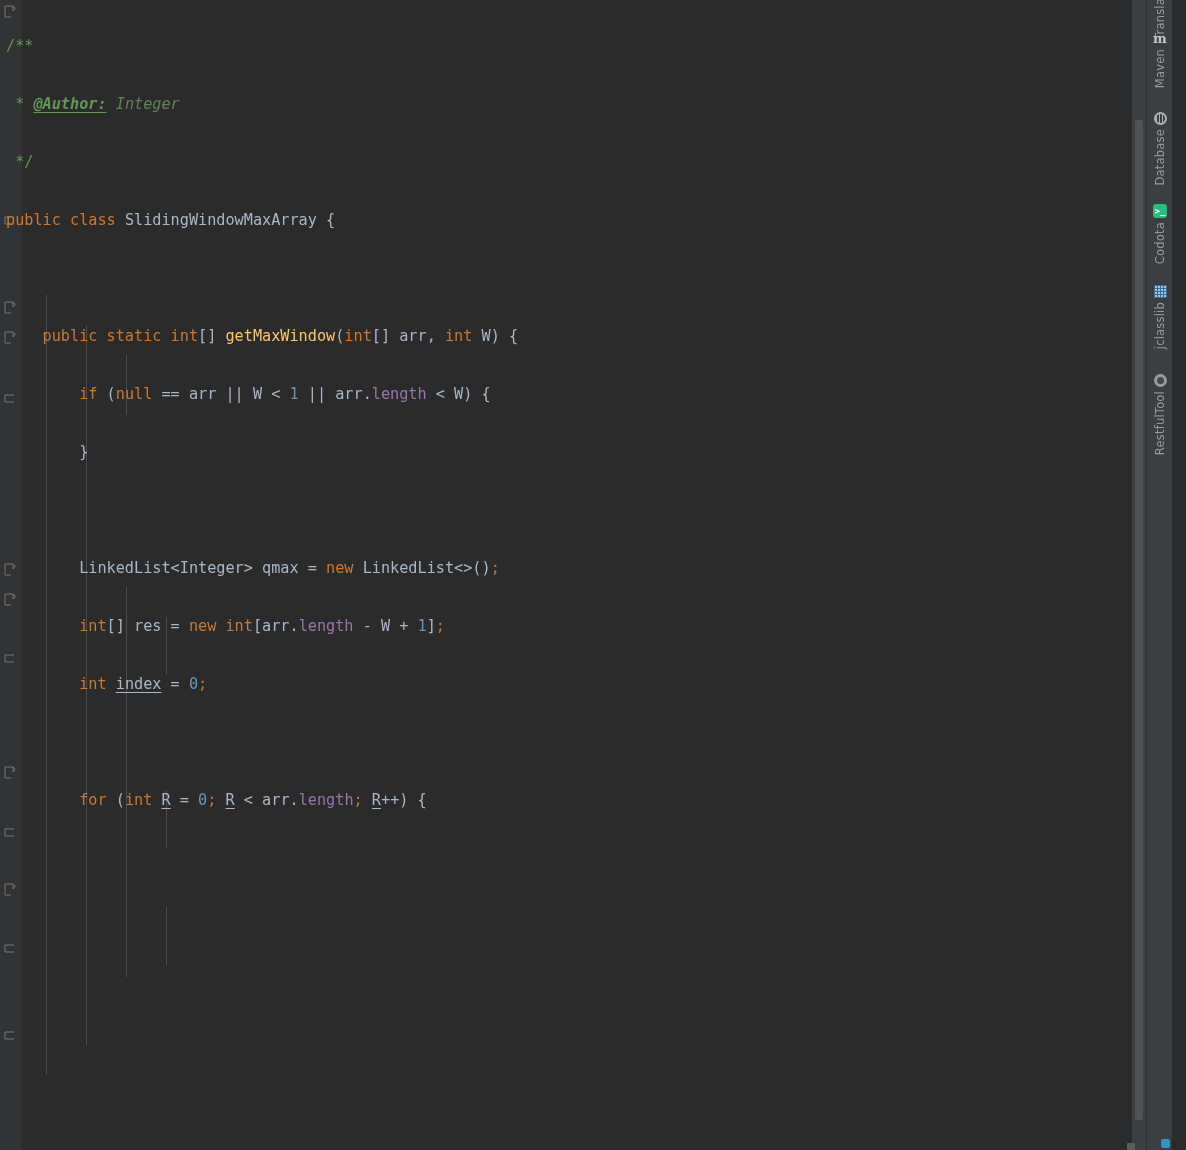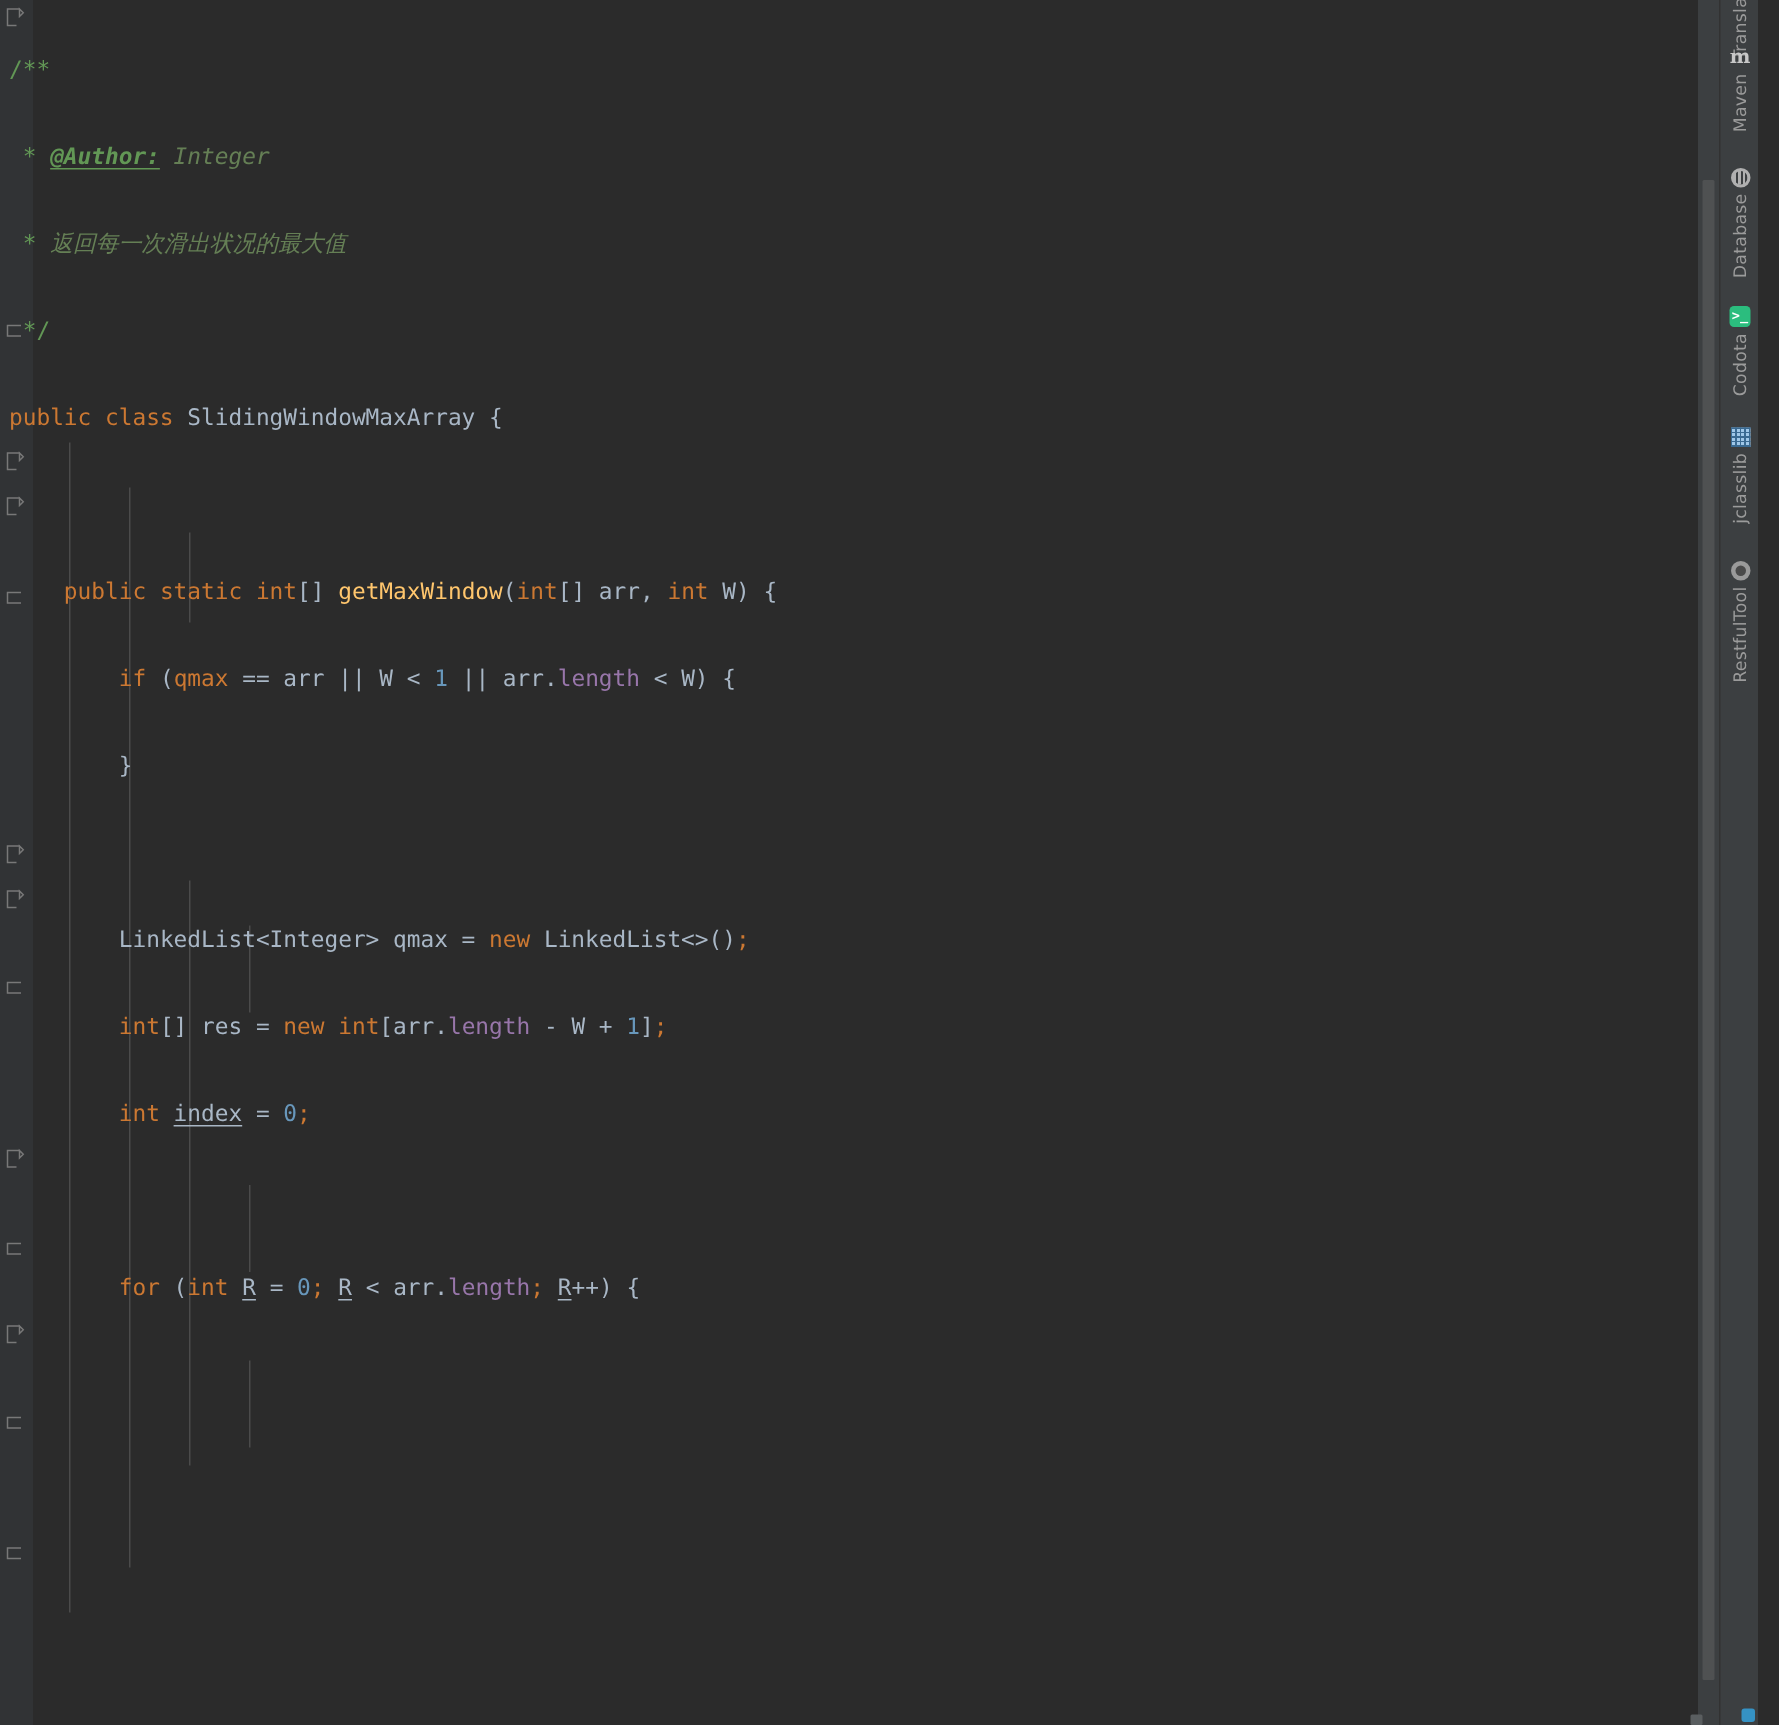--- a/index.html
+++ b/index.html
@@ -251,26 +251,25 @@
     <div class="guide" style="left:86px; top:325px; height:720px;"></div>
     <div class="guide" style="left:126px; top:355px; height:60px;"></div>
     <div class="guide" style="left:126px; top:587px; height:390px;"></div>
     <div class="guide" style="left:166px; top:617px; height:58px;"></div>
     <div class="guide" style="left:166px; top:790px; height:58px;"></div>
     <div class="guide" style="left:166px; top:907px; height:58px;"></div>
 
     <div class="code">
 <div class="ln"><span class="doc">/**</span></div>
 <div class="ln"><span class="doc"> * </span><span class="doctag">@Author:</span><span class="docval"> Integer</span></div>
-<div class="ln"><span class="doc"> * </span><span class="docval cjk">返回每一次滑出状况的最大值</span></div>
 <div class="ln"><span class="doc"> */</span></div>
 <div class="ln"><span class="kw">public class </span><span class="cls">SlidingWindowMaxArray </span><span class="pn">{</span></div>
 <div class="ln"> </div>
 <div class="ln">    <span class="kw">public static int</span><span class="pn">[] </span><span class="mth">getMaxWindow</span><span class="pn">(</span><span class="kw">int</span><span class="pn">[] arr, </span><span class="kw">int </span><span class="pn">W) {</span></div>
-<div class="ln">        <span class="kw">if </span><span class="pn">(</span><span class="kw">qmax </span><span class="pn">== arr || W &lt; </span><span class="num">1 </span><span class="pn">|| arr.</span><span class="fld">length </span><span class="pn">&lt; W) {</span></div>
+<div class="ln">        <span class="kw">if </span><span class="pn">(</span><span class="kw">null </span><span class="pn">== arr || W &lt; </span><span class="num">1 </span><span class="pn">|| arr.</span><span class="fld">length </span><span class="pn">&lt; W) {</span></div>
 <div class="ln">        <span class="pn">}</span></div>
 <div class="ln"> </div>
 <div class="ln">        <span class="pn">LinkedList&lt;Integer&gt; qmax = </span><span class="kw">new </span><span class="pn">LinkedList&lt;&gt;()</span><span class="sem">;</span></div>
 <div class="ln">        <span class="kw">int</span><span class="pn">[] res = </span><span class="kw">new int</span><span class="pn">[arr.</span><span class="fld">length </span><span class="pn">- W + </span><span class="num">1</span><span class="pn">]</span><span class="sem">;</span></div>
 <div class="ln">        <span class="kw">int </span><span class="lvar">index</span><span class="pn"> = </span><span class="num">0</span><span class="sem">;</span></div>
 <div class="ln"> </div>
 <div class="ln">        <span class="kw">for </span><span class="pn">(</span><span class="kw">int </span><span class="lvar">R</span><span class="pn"> = </span><span class="num">0</span><span class="sem">; </span><span class="lvar">R</span><span class="pn"> &lt; arr.</span><span class="fld">length</span><span class="sem">; </span><span class="lvar">R</span><span class="pn">++) {</span></div>
 
 
 

